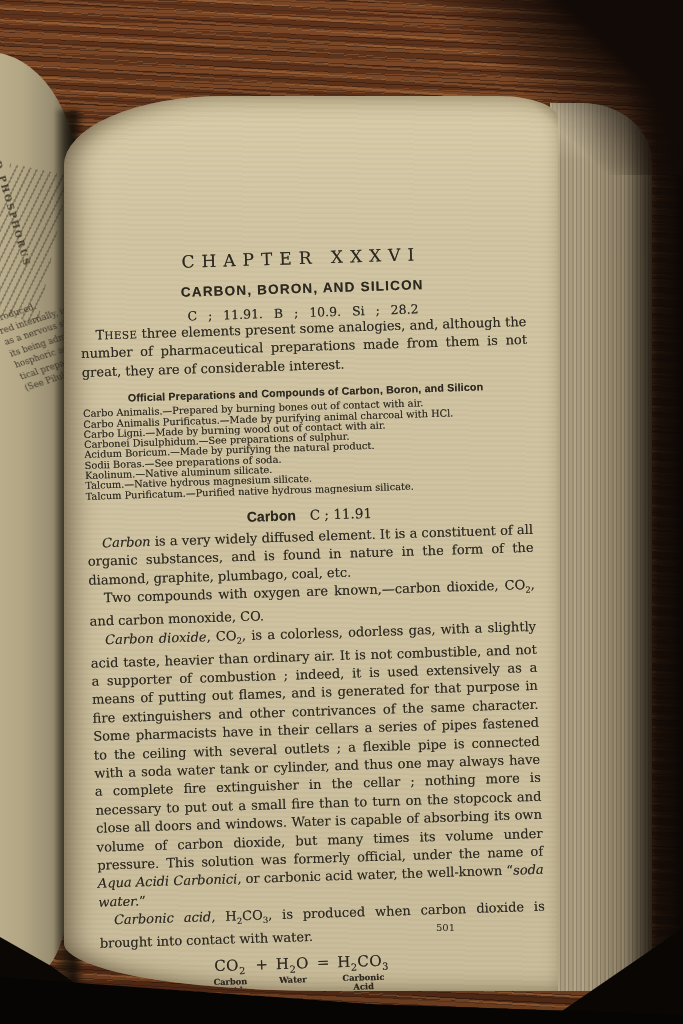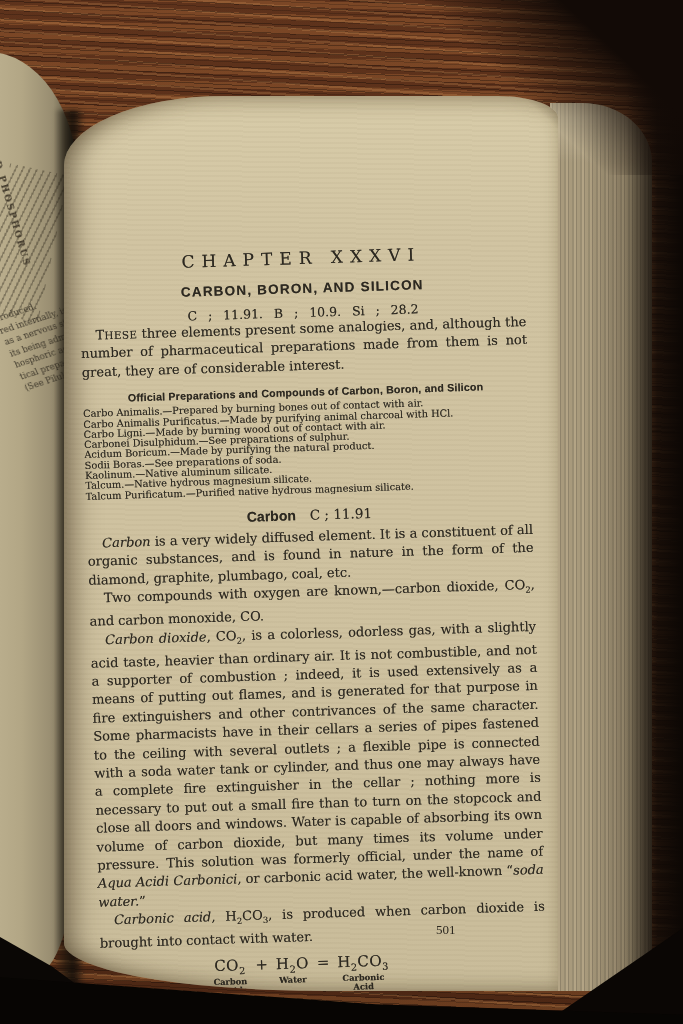--- a/index.html
+++ b/index.html
@@ -75,21 +75,21 @@
   .carbon-head{text-align:center;margin-top:12px;font-size:13.5px;}
   .carbon-head .w{font-family:"Liberation Sans",sans-serif;font-weight:700;font-size:14px;margin-right:14px;}
   .paras{margin-top:5px;}
   .equation{display:flex;justify-content:center;align-items:flex-start;margin:7px 46px 3px 0;}
   .eq-formula{font-size:15px;letter-spacing:0.4px;text-align:center;}
   .eq-label{white-space:pre-line;text-align:center;font-size:8.3px;font-weight:700;line-height:9.5px;margin-top:1px;}
   .eq-op{font-size:15px;padding:0 8px;}
   sub{font-size:0.65em;}
   .it{font-style:italic;}
   .sc{font-size:0.8em;letter-spacing:0.4px;}
-  .folio{position:absolute;left:372px;top:826px;font-size:13px;color:#2c2820;font-family:Liberation Serif, serif;}
+  .folio{position:absolute;left:372px;top:826px;font-size:10px;color:#2c2820;}
 </style>
 </head>
 <body>
 
 <div class="scene">
   <div class="wood"></div>
 
   <div class="left-page">
     <div class="lp-tinyblock"></div>
     <div class="lp-header">D PHOSPHORUS</div>

